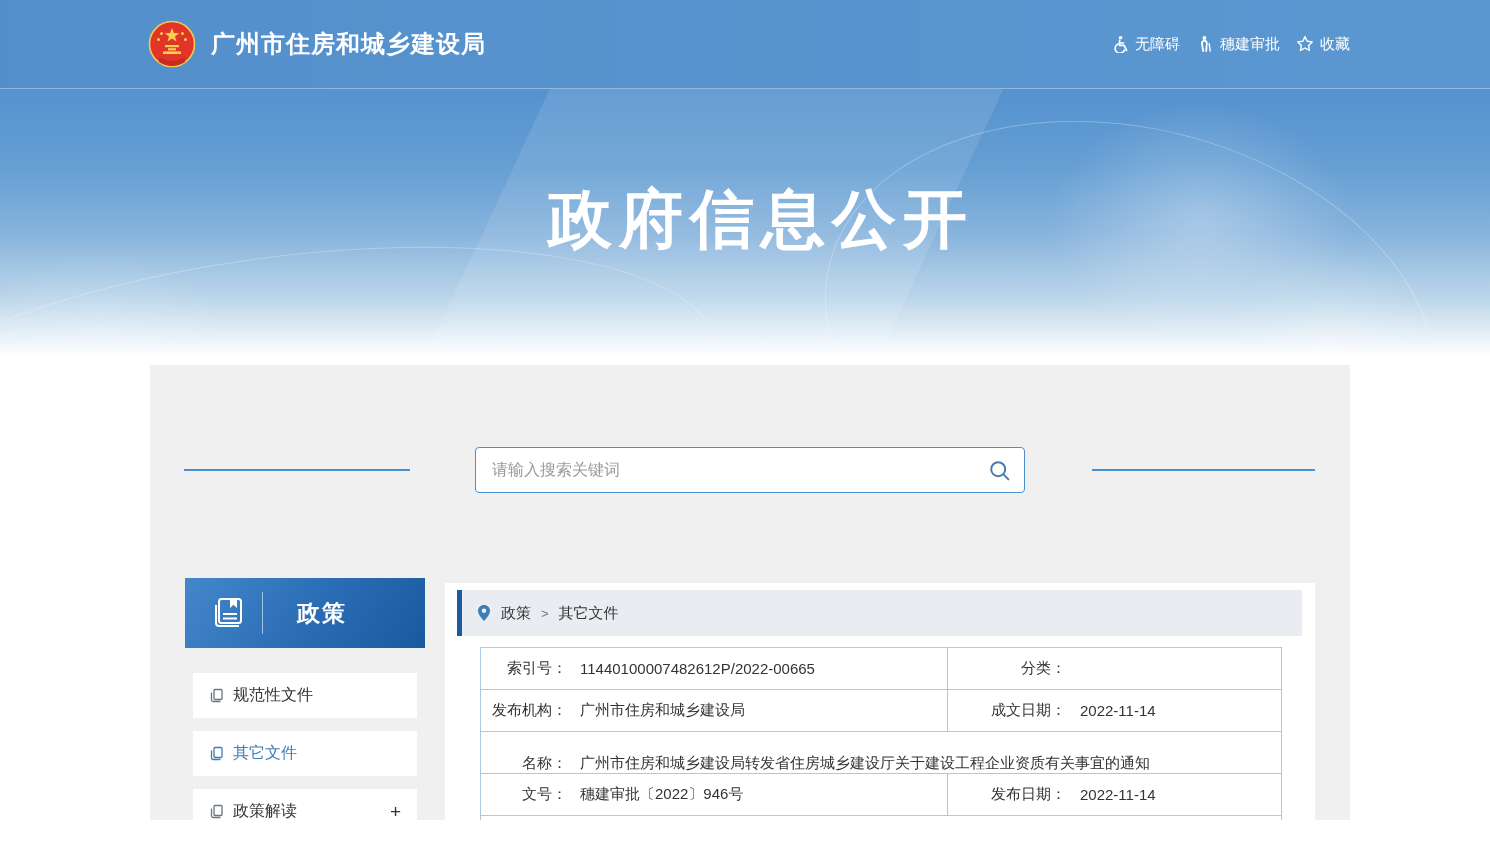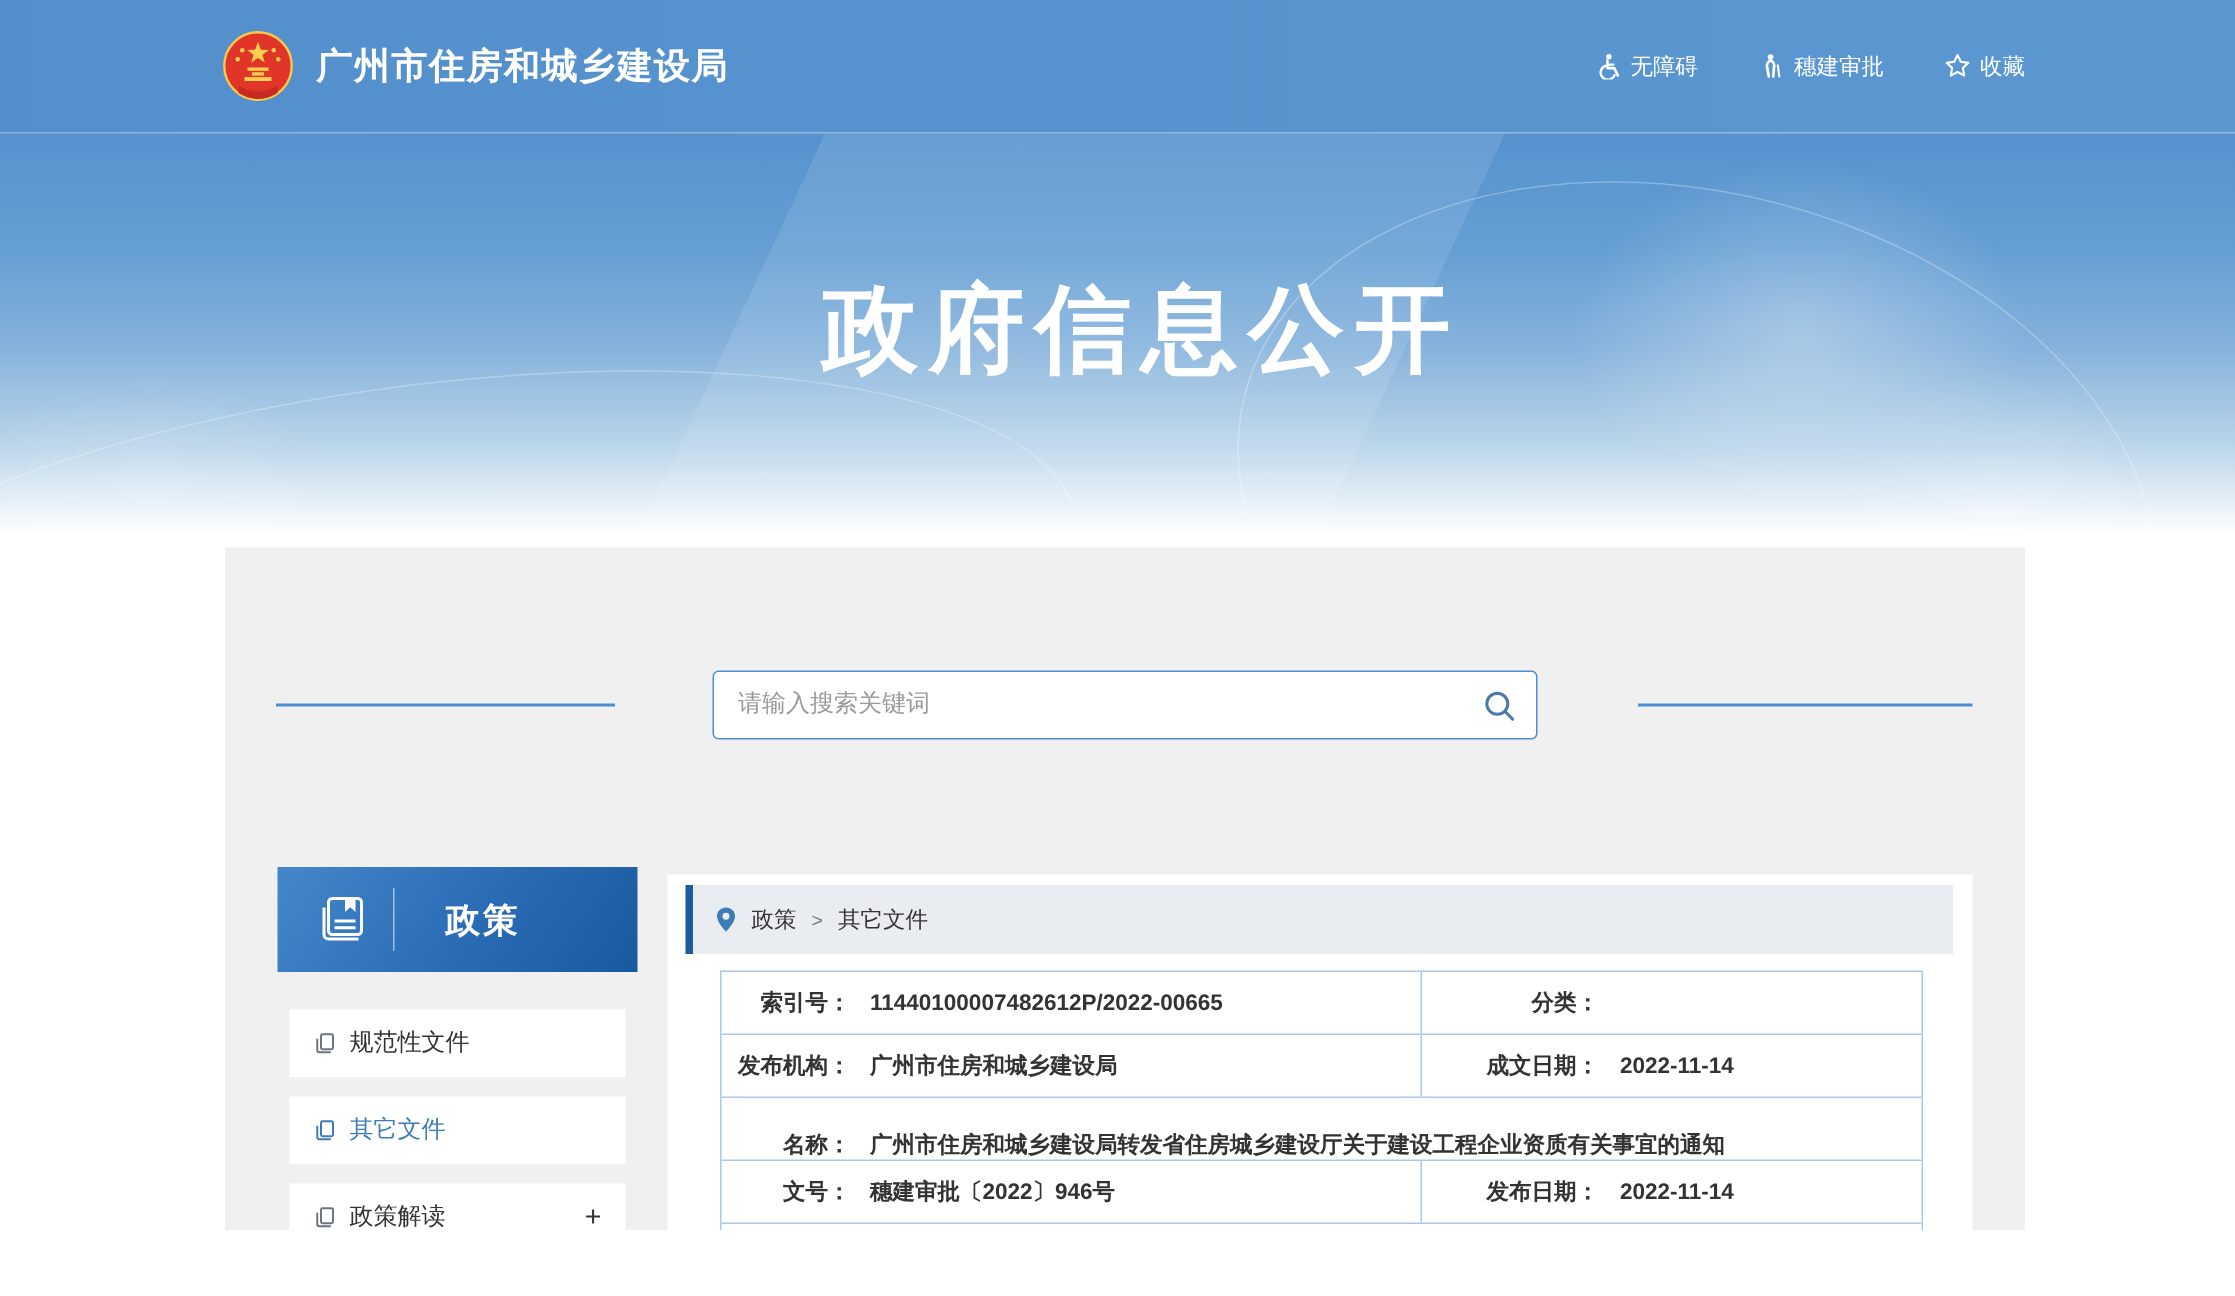--- a/index.html
+++ b/index.html
@@ -6,21 +6,21 @@
   .page{position:relative;width:1490px;height:820px;overflow:hidden;
         font-family:"Liberation Sans","DejaVu Sans",sans-serif;background:#fff;}
 
   
   .site-header{position:absolute;left:0;top:0;width:1490px;height:88px;
     background:linear-gradient(90deg,#5390cb,#5b98d2);
     border-bottom:1px solid rgba(255,255,255,.35);z-index:5;}
   .brand{position:absolute;left:148px;top:0;height:88px;display:flex;align-items:center;}
   .emblem{width:48px;height:48px;margin-right:15px;flex:0 0 auto;}
   .site-title{font-size:24px;font-weight:bold;color:#fff;letter-spacing:1px;}
-  .util-links{position:absolute;right:140px;top:0;height:88px;display:flex;align-items:center;gap:40px;text-align:right;}
+  .util-links{position:absolute;right:140px;top:0;height:88px;display:flex;align-items:center;gap:16px;text-align:right;}
   .util-link{display:flex;align-items:center;gap:6px;color:#fff;font-size:15px;cursor:pointer;text-decoration:none;}
   .util-link svg{display:block;}
 
   
   .banner{position:absolute;left:0;top:88px;width:1490px;height:277px;overflow:hidden;
     background:linear-gradient(180deg,#5592ce 0%,#649ed3 28%,#86b3dc 52%,#bcd6ea 76%,#ffffff 97%);}
   .banner .sheen{position:absolute;left:0;top:0;width:100%;height:100%;
     background:linear-gradient(115deg,transparent 34%,rgba(255,255,255,.10) 34%,rgba(255,255,255,.10) 62%,transparent 62%);}
   .bloom{position:absolute;border-radius:50%;pointer-events:none;}
   .bloom.b1{left:990px;top:-30px;width:420px;height:330px;
@@ -76,21 +76,21 @@
   .breadcrumb{position:absolute;left:12px;top:7px;width:845px;height:46px;background:#e9edf2;
     display:flex;align-items:center;box-sizing:border-box;}
   .breadcrumb .accent{width:5px;height:46px;background:#1c5a9e;flex:0 0 auto;}
   .breadcrumb svg{margin:0 9px 0 14px;}
   .crumb{font-size:15px;color:#333;cursor:pointer;}
   .crumb-sep{font-size:13px;color:#777;margin:0 10px;}
 
   
   .doc-table{position:absolute;left:35px;top:64px;width:802px;
     border:1px solid #abc8e5;box-sizing:border-box;font-size:15px;color:#333;}
-  .t-row{display:flex;height:42px;border-bottom:1px solid #abc8e5;box-sizing:border-box;font-weight:bold;}
+  .t-row{display:flex;height:42px;border-bottom:1px solid #abc8e5;box-sizing:border-box;}
   .t-row:last-child{border-bottom:none;}
   .t-cell{display:flex;align-items:center;box-sizing:border-box;}
   .t-cell.cl{width:467px;border-right:1px solid #abc8e5;}
   .t-cell.cr{flex:1;}
   .t-cell.cf{width:100%;align-items:flex-end;}
   .f-label{display:inline-block;text-align:right;flex:0 0 auto;}
   .cl .f-label,.cf .f-label{width:86px;margin-right:13px;}
   .cr .f-label{width:118px;margin-right:14px;}
   .f-value{color:#333;}
 </style>

